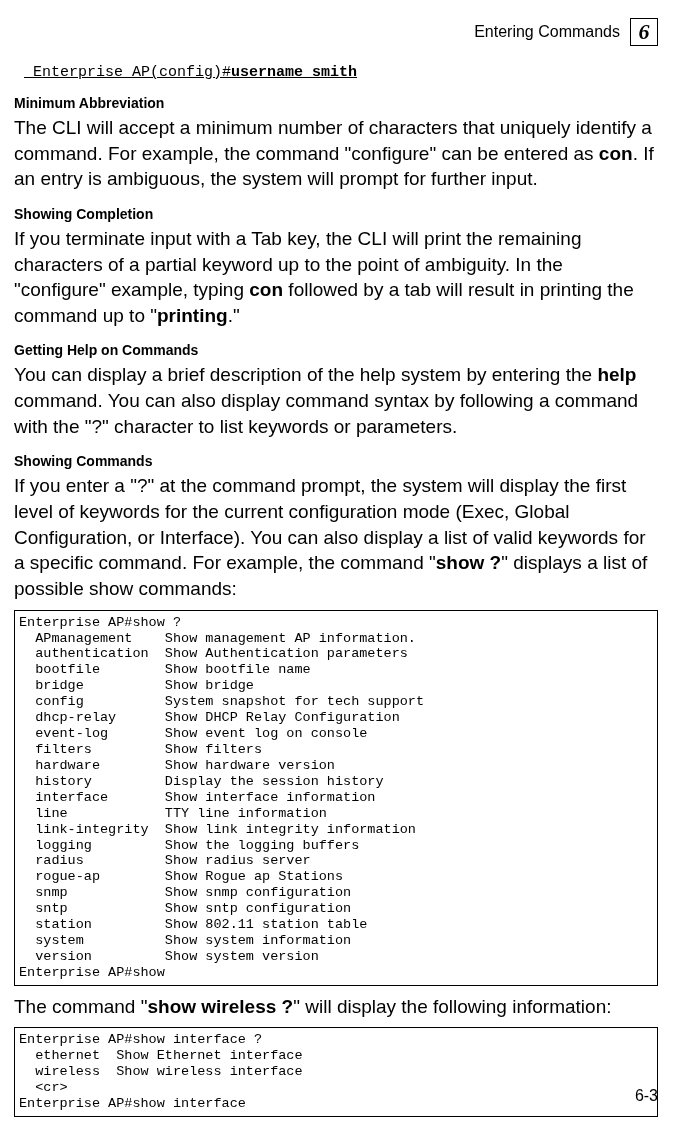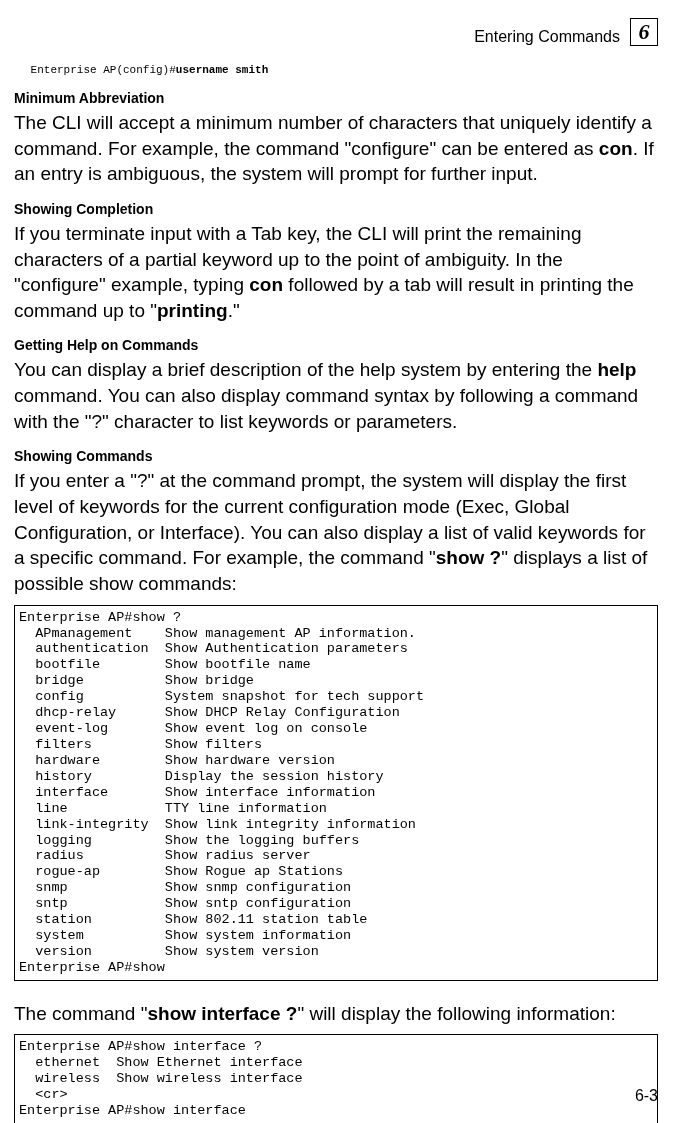--- a/index.html
+++ b/index.html
@@ -8,63 +8,64 @@
       height: 1123px;
       background: #fff;
       font-family: Arial, Helvetica, sans-serif;
       color: #000;
       position: relative;
       padding: 18px 28px 18px 14px;
     }
     .header {
       display: flex;
       justify-content: flex-end;
-      align-items: flex-end;
+      align-items: center;
       gap: 10px;
       margin-bottom: 18px;
     }
     .chapter-box {
       border: 1px solid #000;
       width: 28px;
       height: 28px;
       display: flex;
       align-items: center;
       justify-content: center;
       font-size: 22px;
       font-style: italic;
       font-family: Georgia, serif;
       font-weight: bold;
     }
     .code-line {
       font-family: "Courier New", monospace;
-      font-size: 11px;
+      font-size: 15px;
       white-space: pre;
       margin-bottom: 14px;
       padding-left: 10px;
+      text-decoration: underline;
     }
     .bold { font-weight: bold; }
     h3 {
       font-size: 14px;
       font-weight: bold;
       margin-top: 14px;
       margin-bottom: 4px;
     }
     p.body {
       font-size: 19px;
       line-height: 1.35;
       margin-bottom: 6px;
     }
     .code-block {
       border: 1px solid #000;
       font-family: "Courier New", monospace;
       font-size: 13.5px;
       white-space: pre;
       padding: 4px 4px;
       margin-top: 8px;
-      margin-bottom: 20px;
+      margin-bottom: 8px;
       line-height: 1.18;
       overflow: hidden;
     }
     .footer {
       position: absolute;
       bottom: 18px;
       right: 28px;
       font-size: 16px;
     }
   </style>
@@ -109,21 +110,21 @@
   logging         Show the logging buffers
   radius          Show radius server
   rogue-ap        Show Rogue ap Stations
   snmp            Show snmp configuration
   sntp            Show sntp configuration
   station         Show 802.11 station table
   system          Show system information
   version         Show system version
 Enterprise AP#show</div>
 
-<p class="body"><span>The command "</span><span class="bold">show interface ?</span><span>" will display the following information:</span></p>
+<p class="body"><span>The command "</span><span class="bold">show wireless ?</span><span>" will display the following information:</span></p>
 
 <div class="code-block">Enterprise AP#show interface ?
   ethernet  Show Ethernet interface
   wireless  Show wireless interface
   &lt;cr&gt;
 Enterprise AP#show interface</div>
 
 <div class="footer">6-3</div>
 
 </body></html>

